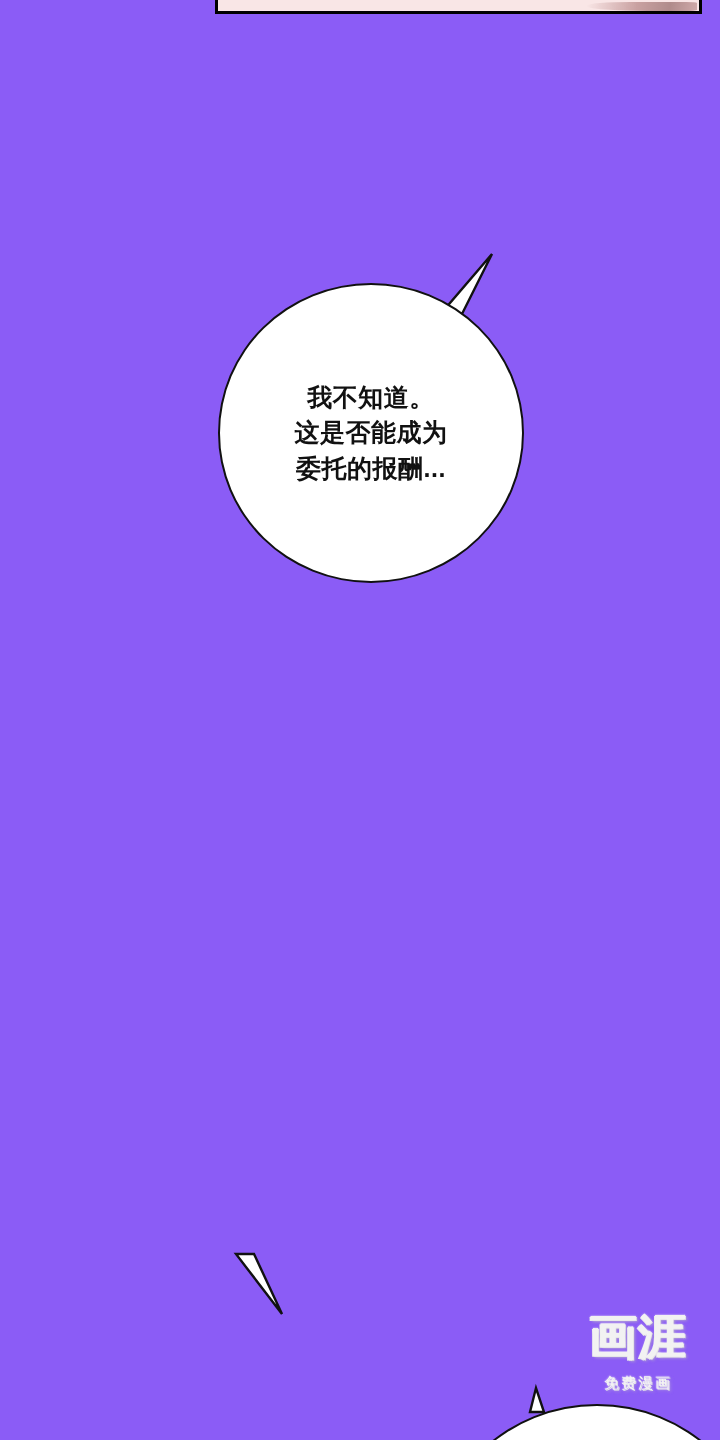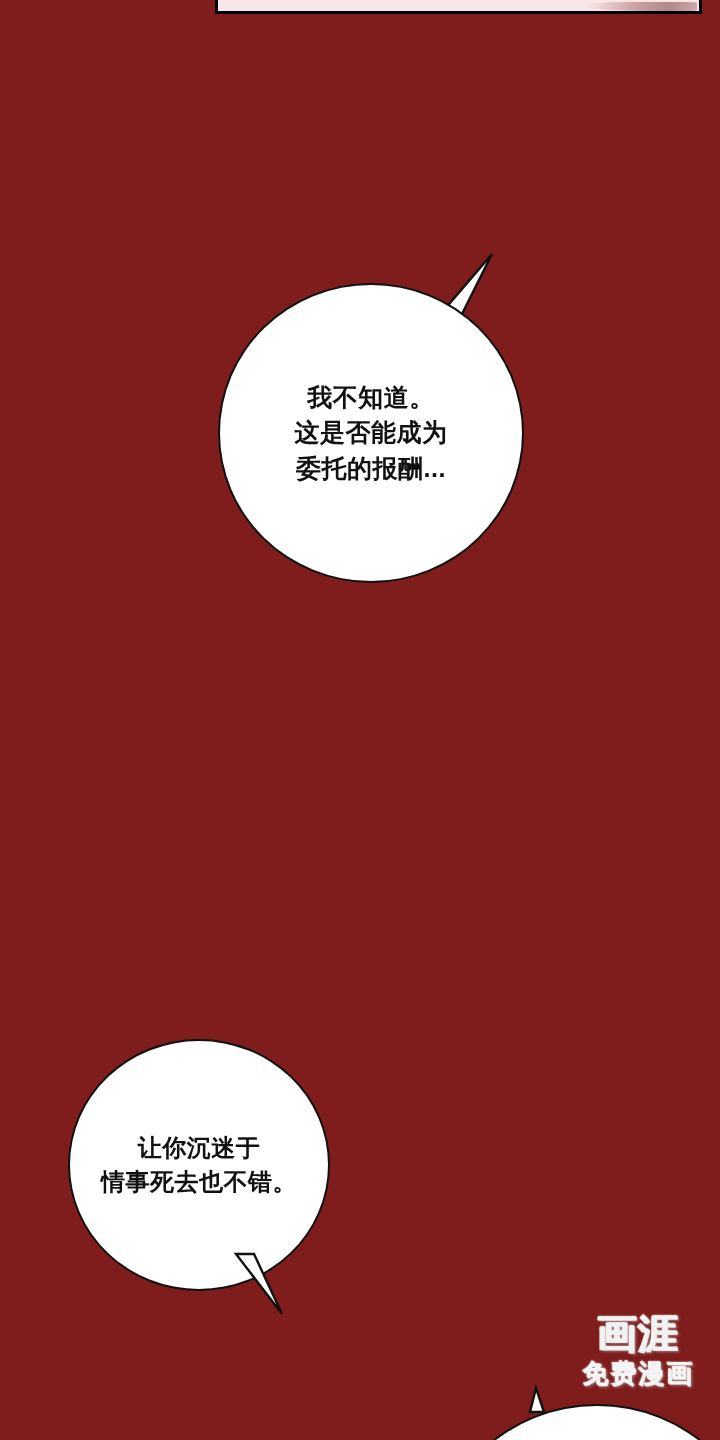--- a/index.html
+++ b/index.html
@@ -8,21 +8,21 @@
     padding: 0;
     background: #ffffff;
   }
   body {
     font-family: "Liberation Sans", "DejaVu Sans", sans-serif;
   }
   #page {
     position: relative;
     width: 720px;
     height: 1440px;
-    background: #7f1d1d;
+    background: #8b5cf6;
     overflow: hidden;
   }
 
   
   .top-panel {
     position: absolute;
     left: 215px;
     top: -14px;
     width: 487px;
     height: 28px;
@@ -125,36 +125,36 @@
     width: 150px;
     height: 105px;
     display: flex;
     flex-direction: column;
     align-items: center;
     justify-content: flex-start;
     pointer-events: none;
     user-select: none;
   }
   .watermark-logo {
-    font-size: 40px;
+    font-size: 48px;
     font-weight: 700;
     line-height: 1;
     color: #f2f2f2;
     letter-spacing: 1px;
     text-shadow:
        0 0 2px rgba(255,255,255,0.9),
        1px 1px 0 #e2e2e2,
       -1px 1px 0 #e8e8e8,
        2px 2px 3px rgba(190,190,190,0.65);
     filter: blur(0.35px);
   }
   .watermark-sub {
-    margin-top: 7px;
-    font-size: 26px;
-    font-weight: 700;
+    margin-top: 14px;
+    font-size: 15px;
+    font-weight: 400;
     line-height: 1;
     color: #f4f4f4;
     letter-spacing: 2px;
     text-shadow:
        0 0 2px rgba(255,255,255,0.9),
        1px 1px 0 #e4e4e4,
        2px 2px 3px rgba(195,195,195,0.6);
     filter: blur(0.35px);
   }
 </style>
@@ -170,24 +170,20 @@
   <svg class="tail" id="tail-1" viewBox="0 0 70 80">
     <path d="M 56 2 L 8 58 L 26 62 Z"></path>
   </svg>
   <div class="bubble" id="bubble-1">
     <div class="bubble-text">我不知道。
 这是否能成为
 委托的报酬...</div>
   </div>
 
 
-  <div class="bubble" id="bubble-3">
-    <div class="bubble-text">让你沉迷于
-情事死去也不错。</div>
-  </div>
   <svg class="tail" id="tail-3" viewBox="0 0 70 70">
     <path d="M 4 4 L 22 4 L 50 64 Z"></path>
   </svg>
 
   <svg class="tail" id="tail-4" viewBox="0 0 40 40">
     <path d="M 16 2 L 10 26 L 24 26 Z"></path>
   </svg>
   <div id="bubble-4"></div>
 
   <div class="watermark">

